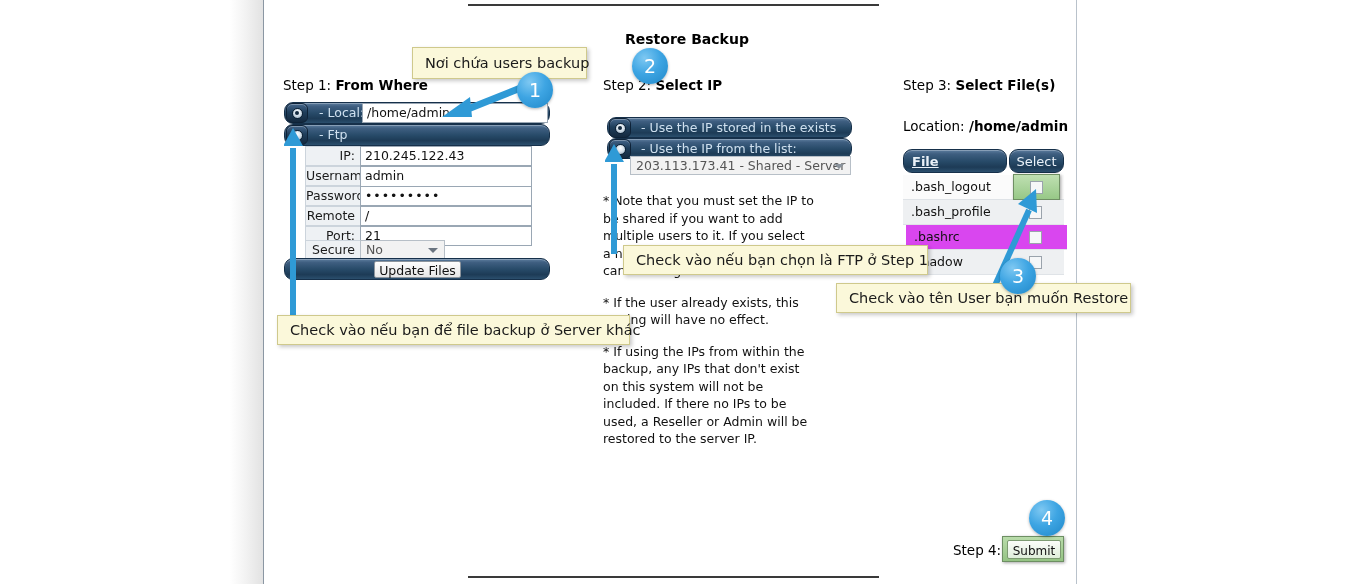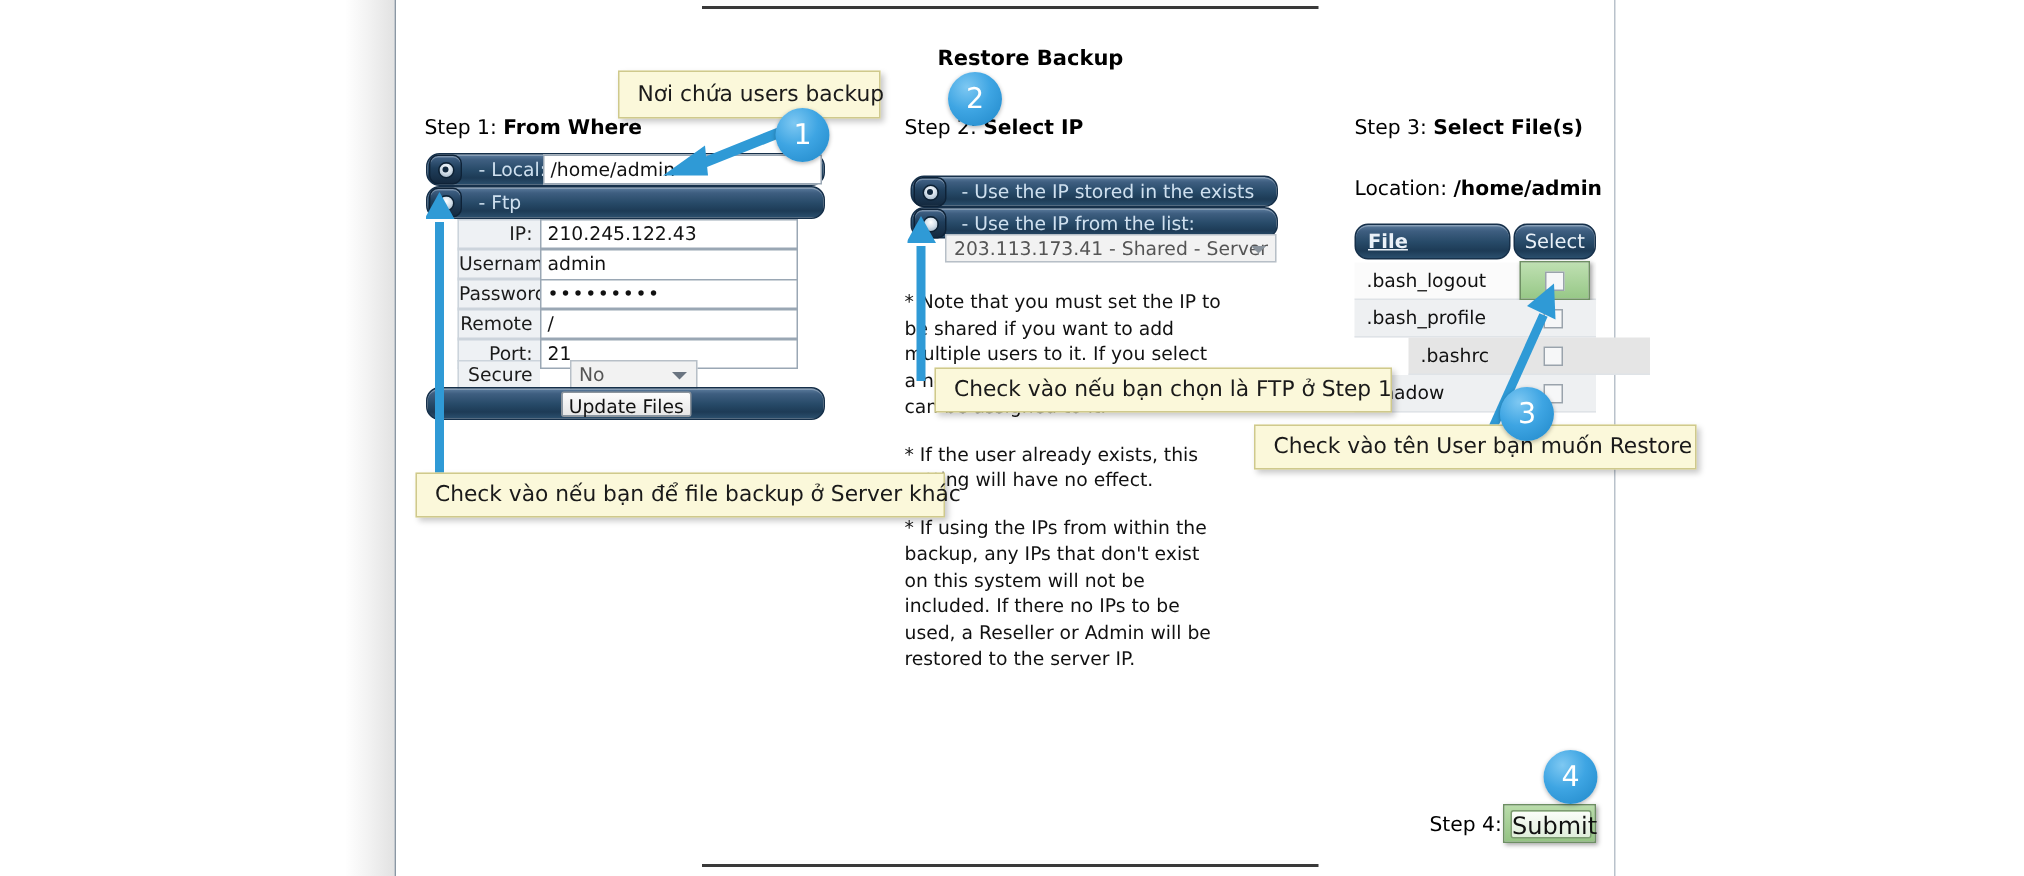--- a/index.html
+++ b/index.html
@@ -64,21 +64,21 @@
     font-size:13px;padding-left:8px;}
   .tbl-row{position:absolute;box-sizing:border-box;font-size:12.5px;line-height:24px;
     border-bottom:1px solid #dfe3e7;padding-left:8px;color:#111;}
   .chk{position:absolute;width:13px;height:13px;border:1px solid #9aa3ac;background:#f6f7f8;box-sizing:border-box;}
   .chk-hl{position:absolute;background:linear-gradient(to bottom,#bfe0b2,#97c887);
     border:1px solid #6f8f64;box-sizing:border-box;box-shadow:1px 1px 3px rgba(0,0,0,.35);}
 
   .submit-btn{position:absolute;background:linear-gradient(to bottom,#b9dcaa,#94c383);
     border:1px solid #6d8f63;box-sizing:border-box;box-shadow:1px 1px 3px rgba(0,0,0,.35);}
   .submit-inner{position:absolute;background:linear-gradient(to bottom,#fbfdfa,#dfeeda);
-    border:1px solid #7d9b72;box-sizing:border-box;font-size:16px;line-height:18px;text-align:center;color:#111;border-radius:2px;}
+    border:1px solid #7d9b72;box-sizing:border-box;font-size:12px;line-height:18px;text-align:center;color:#111;border-radius:2px;}
 
   
   .note{position:absolute;width:212px;font-size:12.5px;line-height:17.5px;color:#111;}
   .note p{margin:0 0 14px 0;}
 
   
   .callout{position:absolute;background:#fbf8da;border:1px solid #cfc98c;
     box-shadow:2px 2px 4px rgba(0,0,0,.22);box-sizing:border-box;
     font-size:14.5px;line-height:28px;color:#1a1a1a;text-align:center;white-space:nowrap;padding:0 12px;}
   .badge{position:absolute;border-radius:50%;
@@ -126,21 +126,21 @@
 <div class="lblcell" style="left:305px;top:186px;width:55px;height:20px;">Password:</div>
 <div class="txtfield" style="left:360px;top:186px;width:172px;height:20px;letter-spacing:1px;">•••••••••</div>
 
 <div class="lblcell" style="left:305px;top:206px;width:55px;height:20px;">Remote Path:</div>
 <div class="txtfield" style="left:360px;top:206px;width:172px;height:20px;">/</div>
 
 <div class="lblcell" style="left:305px;top:226px;width:55px;height:20px;">Port:</div>
 <div class="txtfield" style="left:360px;top:226px;width:172px;height:20px;">21</div>
 
 <div class="lblcell" style="left:305px;top:240px;width:55px;height:20px;">Secure FTP:</div>
-<div class="selectbox" style="left:380px;top:240px;width:85px;height:20px;">
+<div class="selectbox" style="left:360px;top:240px;width:85px;height:20px;">
   <span>No</span>
   <span class="caret"></span>
 </div>
 
 <div class="navybar" style="position:absolute;left:284px;top:258px;width:266px;height:22px;border-radius:9px;"></div>
 <div class="btn-grey" style="left:374px;top:261px;width:87px;height:17px;padding-top:1px;">Update Files</div>
 
 <div class="step-label" style="left:603px;top:77px;">
   <span>Step 2:</span>
   <b>Select IP</b>
@@ -187,21 +187,21 @@
 </div>
 <div class="chk-hl" style="left:1013px;top:174px;width:47px;height:26px;">
   <span class="chk" style="left:16px;top:6px;"></span>
 </div>
 
 <div class="tbl-row" style="left:903px;top:200px;width:161px;height:25px;background:#eef0f2;">
   <span>.bash_profile</span>
 </div>
 <div class="chk" style="left:1029px;top:206px;"></div>
 
-<div class="tbl-row" style="left:939px;top:225px;width:161px;height:25px;background:#e5e5e5;">
+<div class="tbl-row" style="left:906px;top:225px;width:161px;height:25px;background:#d946ef;">
   <span>.bashrc</span>
 </div>
 <div class="chk" style="left:1029px;top:231px;"></div>
 
 <div class="tbl-row" style="left:903px;top:250px;width:161px;height:25px;background:#eef0f2;">
   <span>.shadow</span>
 </div>
 <div class="chk" style="left:1029px;top:256px;"></div>
 
 <div class="step-label" style="left:953px;top:542px;">

